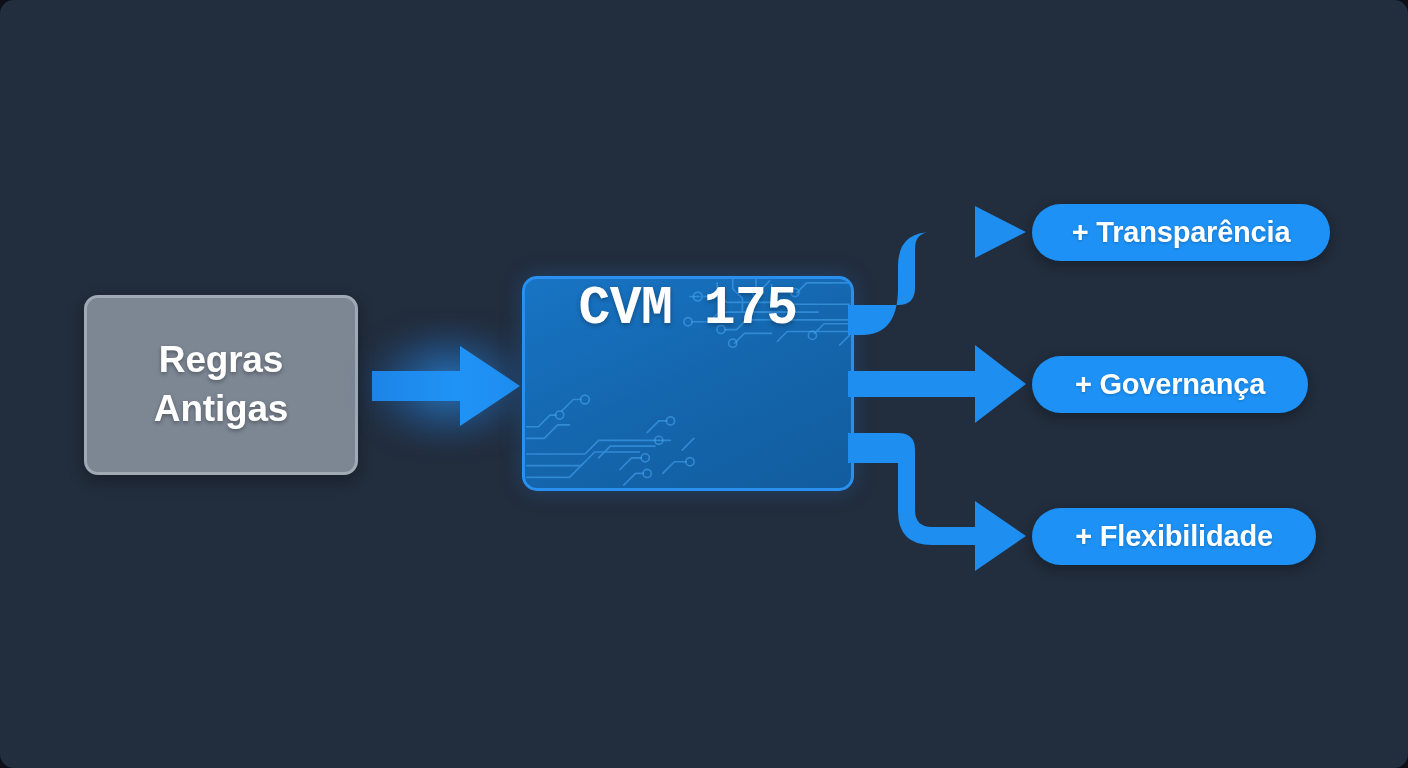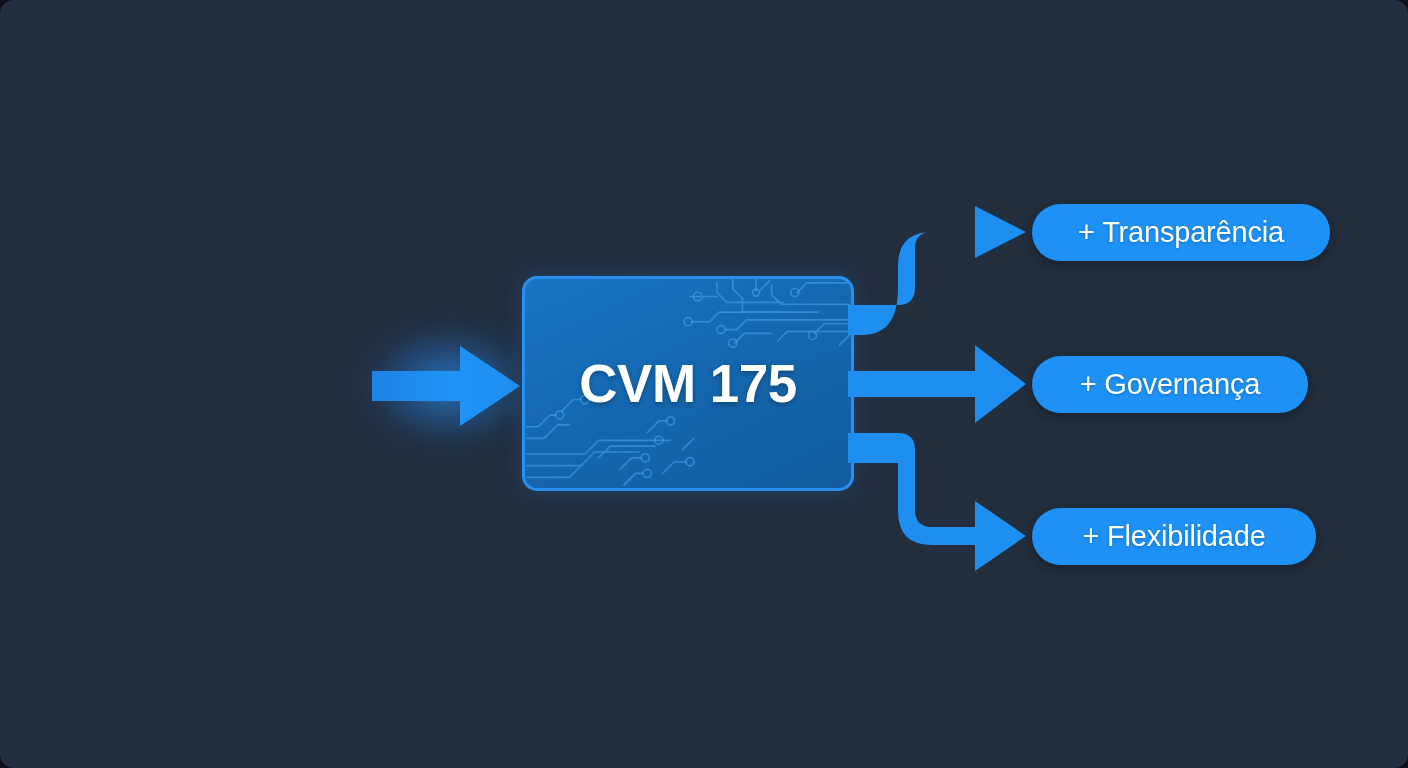--- a/index.html
+++ b/index.html
@@ -79,23 +79,24 @@
     left: 522px;
     top: 276px;
     width: 332px;
     height: 215px;
     background: linear-gradient(155deg, #1874c4 0%, #1466ad 52%, #125c9e 100%);
     border: 3px solid #2a90ef;
     border-radius: 15px;
     box-sizing: border-box;
     overflow: hidden;
     display: flex;
-    align-items: center;
+    align-items: flex-start;
     justify-content: center;
     box-shadow: 0 0 22px rgba(35,120,205,0.30);
+    font-family: Liberation Mono, monospace;
   }
   #cvm-circuit {
     position: absolute;
     left: 0; top: 0;
     width: 100%; height: 100%;
     pointer-events: none;
   }
   #cvm-label {
     position: relative;
     color: #ffffff;
@@ -122,34 +123,38 @@
     display: flex;
     align-items: center;
     justify-content: center;
     padding: 0 29px;
     box-sizing: border-box;
     box-shadow: 0 4px 13px rgba(0,0,0,0.30);
   }
   .pill-label {
     color: #ffffff;
     font-size: 29px;
-    font-weight: normal;
+    font-weight: bold;
     letter-spacing: -0.2px;
     white-space: nowrap;
     text-shadow: 0 1px 3px rgba(0,0,0,0.22);
   }
   #pill-0 { left: 1032px; top: 204px; width: 298px; }
   #pill-1 { left: 1032px; top: 356px; width: 276px; }
   #pill-2 { left: 1032px; top: 508px; width: 284px; }
 </style>
 </head>
 <body>
 
 <div id="canvas">
 
+  <div id="legacy-box">
+    <div id="legacy-label">Regras
+Antigas</div>
+  </div>
 
   <div id="left-arrow-glow"></div>
 
   <svg id="left-arrow" viewBox="0 0 148 92">
     <defs>
       <linearGradient id="lag" x1="0" y1="0" x2="1" y2="0">
         <stop offset="0%" stop-color="#1c84e6"></stop>
         <stop offset="55%" stop-color="#2093f6"></stop>
         <stop offset="100%" stop-color="#1f8ef1"></stop>
       </linearGradient>

